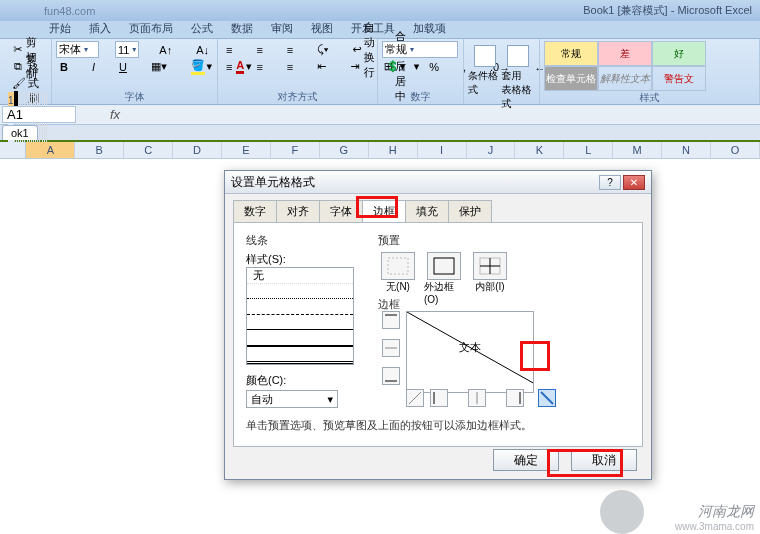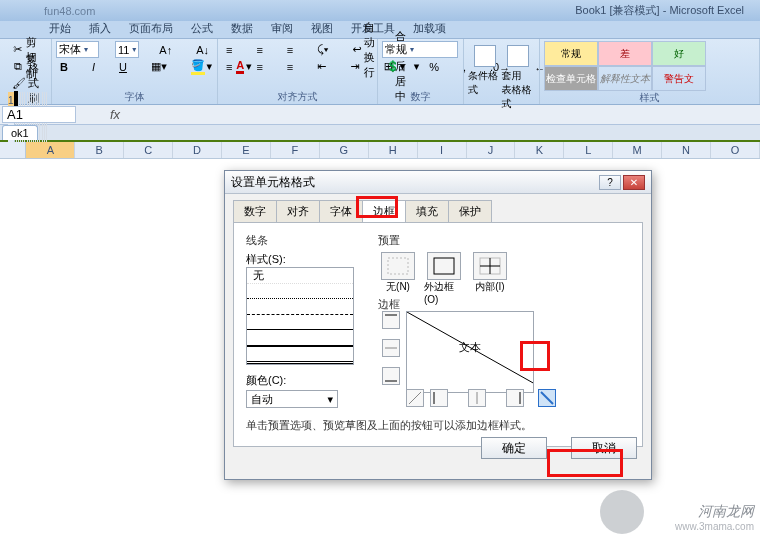--- a/index.html
+++ b/index.html
@@ -1,21 +1,21 @@
 <!DOCTYPE html>
 <html><head>
 <meta charset="utf-8">
 <style>
 * { margin: 0; padding: 0; box-sizing: border-box; font-family: "Microsoft YaHei", SimSun, sans-serif; }
 body { width: 760px; height: 534px; overflow: hidden; background: #fff; position: relative; }
 
 
 .titlebar { height: 21px; background: linear-gradient(#bfd6ef,#a3c2e4); display: flex; align-items: center; font-size: 11px; color: #3a4f6c; padding-left: 6px; }
 .titlebar .spacer { flex: 1; }
-.titlebar .doc { margin-right: 16px; }
+.titlebar .doc { margin-right: 8px; }
 
 
 .menubar { height: 18px; background: #bfd6ef; display: flex; align-items: flex-end; font-size: 11px; padding-left: 40px; gap: 0; border-bottom: 1px solid #9ab6d6; }
 .menubar .tab { padding: 2px 8px; color: #2a3f5a; border: 1px solid transparent; border-bottom: none; cursor: pointer; }
 
 
 .ribbon { height: 66px; background: linear-gradient(#dbe9f8,#c5daf1); display: flex; font-size: 11px; border-bottom: 1px solid #93b1d3; }
 .ribbon .group { border-right: 1px solid #b3c9e0; padding: 2px 4px 1px; display: flex; flex-direction: column; justify-content: space-between; }
 .ribbon .group .rows { flex: 1; display: flex; flex-direction: column; gap: 0px; }
 .ribbon .group .grouplabel { text-align: center; font-size: 10px; color: #4a628a; height: 13px; }
@@ -80,21 +80,21 @@
 .borderarea { position: absolute; left: 144px; top: 74px; width: 260px; }
 .preview { width: 128px; height: 82px; border: 1px solid #9fa7b2; background: #fff; position: absolute; left: 28px; top: 14px; }
 .preview .diag { position: absolute; left: 0; top: 0; width: 100%; height: 100%; }
 .preview .txt { position: absolute; left: 0; right: 0; top: 28px; text-align: center; font-size: 11px; }
 .bb { width: 18px; height: 18px; border: 1px solid #9fa7b2; background: #f7f7f7; position: absolute; cursor: pointer; display: flex; align-items: center; justify-content: center; }
 .bb svg { width: 14px; height: 14px; }
 .bb.sel { border: 1px solid #2a6fc9; background: #cfe3f7; }
 
 .hint { position: absolute; left: 12px; top: 195px; font-size: 11px; color: #333; }
 
-.dlg-buttons { position: absolute; right: 14px; bottom: 20px; display: flex; gap: 24px; }
+.dlg-buttons { position: absolute; right: 14px; bottom: 8px; display: flex; gap: 12px; }
 .dlg-buttons button { width: 66px; height: 22px; font-size: 12px; border: 1px solid #8c99a8; background: linear-gradient(#fdfdfd,#e4e9ef); cursor: pointer; }
 
 
 .redbox { position: absolute; border: 3px solid #e11; pointer-events: none; }
 
 
 .wm { position: absolute; right: 6px; bottom: 2px; text-align: right; font-size: 14px; color: #8a8f96; font-style: italic; font-family: "KaiTi", serif; }
 .wm .sub { font-size: 10px; color: #b0b4ba; font-style: normal; display: block; }
 .wm .cat { position: absolute; right: 110px; bottom: -2px; width: 44px; height: 44px; border-radius: 50%; background: #b8bcc1; opacity: 0.7; }
 </style>

